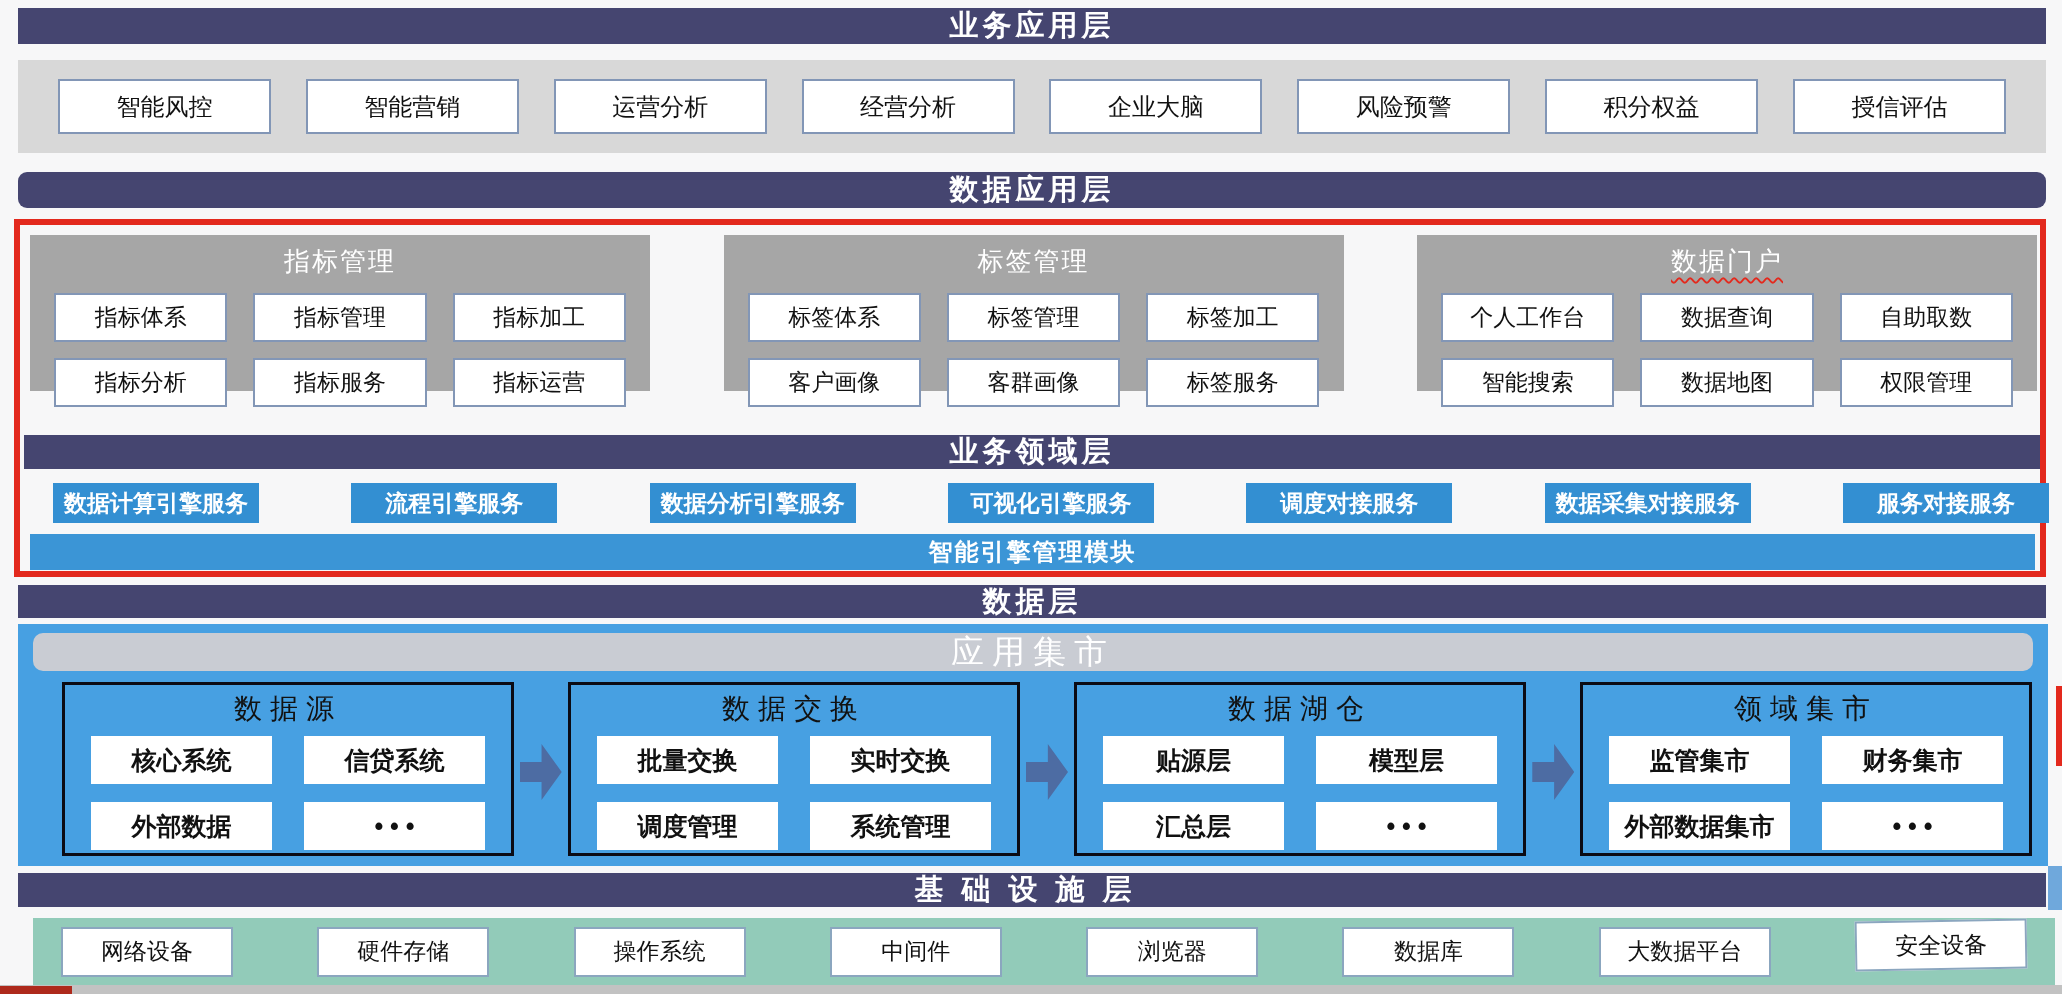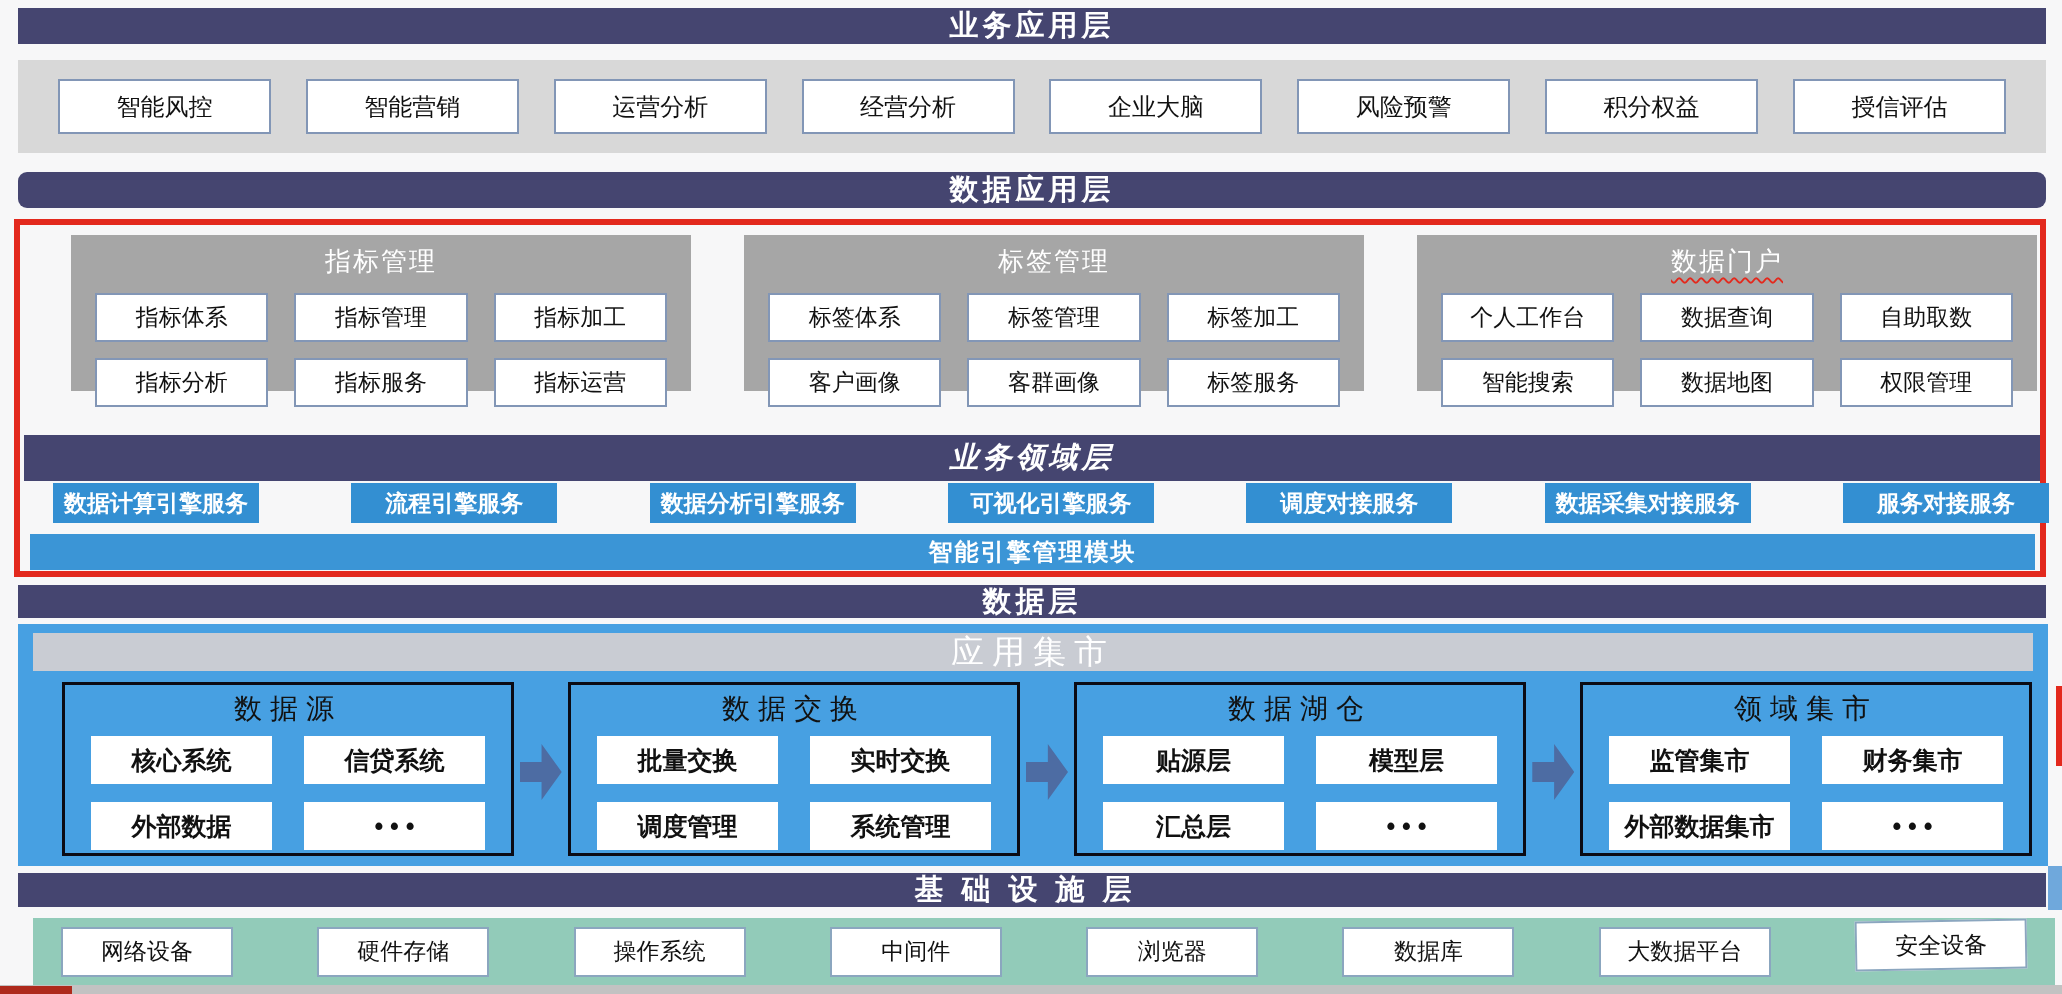--- a/index.html
+++ b/index.html
@@ -15,40 +15,40 @@
   .gray-band{position:absolute;background:#d8d8d8;display:flex;align-items:center;justify-content:space-between;
              padding:0 40px;box-sizing:border-box;}
   .app-box{width:209px;height:51px;background:#fff;border:2px solid #8296b6;display:flex;align-items:center;
            justify-content:center;font-size:24px;color:#111;}
 
   
   .red-rect{position:absolute;border:6px solid #e3291d;box-sizing:border-box;background:transparent;}
 
   
   .panels-row{position:absolute;display:flex;justify-content:space-between;}
-  .panel{width:620px;height:156px;background:#a6a6a6;box-sizing:border-box;margin-left:41px;}
+  .panel{width:620px;height:156px;background:#a6a6a6;box-sizing:border-box;}
   .panel-title{color:#fff;font-size:26px;text-align:center;margin-top:9px;letter-spacing:2px;}
   .panel-title.wavy{text-decoration:underline;text-decoration-style:wavy;text-decoration-color:#e3291d;
                     text-decoration-thickness:2px;text-underline-offset:7px;}
   .panel-grid{display:grid;grid-template-columns:repeat(3,1fr);column-gap:26px;row-gap:16px;
               padding:14px 24px 0 24px;}
   .p-cell{height:45px;background:#fff;border:2px solid #8296b6;display:flex;align-items:center;
           justify-content:center;font-size:23px;color:#111;}
 
   
   .services-row{position:absolute;display:flex;justify-content:space-between;padding-left:24px;}
   .svc-box{width:206px;height:40px;background:#338fd2;color:#fff;font-weight:bold;font-size:23px;
            display:flex;align-items:center;justify-content:center;}
   .engine-bar{position:absolute;background:#3b95d6;color:#fff;font-weight:bold;font-size:24px;
               display:flex;align-items:center;justify-content:center;letter-spacing:2px;}
 
   
   .data-region{position:absolute;background:#47a0e2;}
   .market-bar{position:absolute;background:#c9ccd3;color:#fff;display:flex;align-items:center;justify-content:center;
-              font-family:"DejaVu Serif","Liberation Serif",serif;font-size:33px;letter-spacing:8px;}
+              font-family:"DejaVu Serif","Liberation Serif",serif;font-size:33px;letter-spacing:8px;border-radius:10px;}
   .groups-row{position:absolute;display:flex;justify-content:space-between;}
   .group{width:452px;height:174px;border:3px solid #0b0b14;box-sizing:border-box;}
   .group-title{color:#111;font-family:"DejaVu Serif","Liberation Serif",serif;font-size:28px;text-align:center;
                margin-top:5px;letter-spacing:8px;}
   .group-grid{display:grid;grid-template-columns:repeat(2,1fr);column-gap:32px;row-gap:18px;padding:8px 26px 0 26px;}
   .g-cell{height:48px;background:#fff;display:flex;align-items:center;justify-content:center;
           font-size:25px;color:#111;font-weight:bold;}
   .flow-arrow{position:absolute;width:42px;height:56px;background:#4d6ca3;
               clip-path:polygon(0 32%,52% 32%,52% 0,100% 50%,52% 100%,52% 68%,0 68%);}
 
@@ -127,21 +127,21 @@
       <div class="p-cell">个人工作台</div>
           <div class="p-cell">数据查询</div>
           <div class="p-cell">自助取数</div>
           <div class="p-cell">智能搜索</div>
           <div class="p-cell">数据地图</div>
           <div class="p-cell">权限管理</div>
         </div>
     </div>
   </div>
 
-  <div class="bar" style="left:24px;top:435px;width:2016px;height:46px;font-style:italic;">
+  <div class="bar" style="left:24px;top:435px;width:2016px;height:34px;">
     <span>业务领域层</span>
   </div>
 
   <div class="services-row" style="left:29px;top:483px;width:1996px;">
 
   <div class="svc-box">数据计算引擎服务</div>
       <div class="svc-box">流程引擎服务</div>
       <div class="svc-box">数据分析引擎服务</div>
       <div class="svc-box">可视化引擎服务</div>
       <div class="svc-box">调度对接服务</div>

